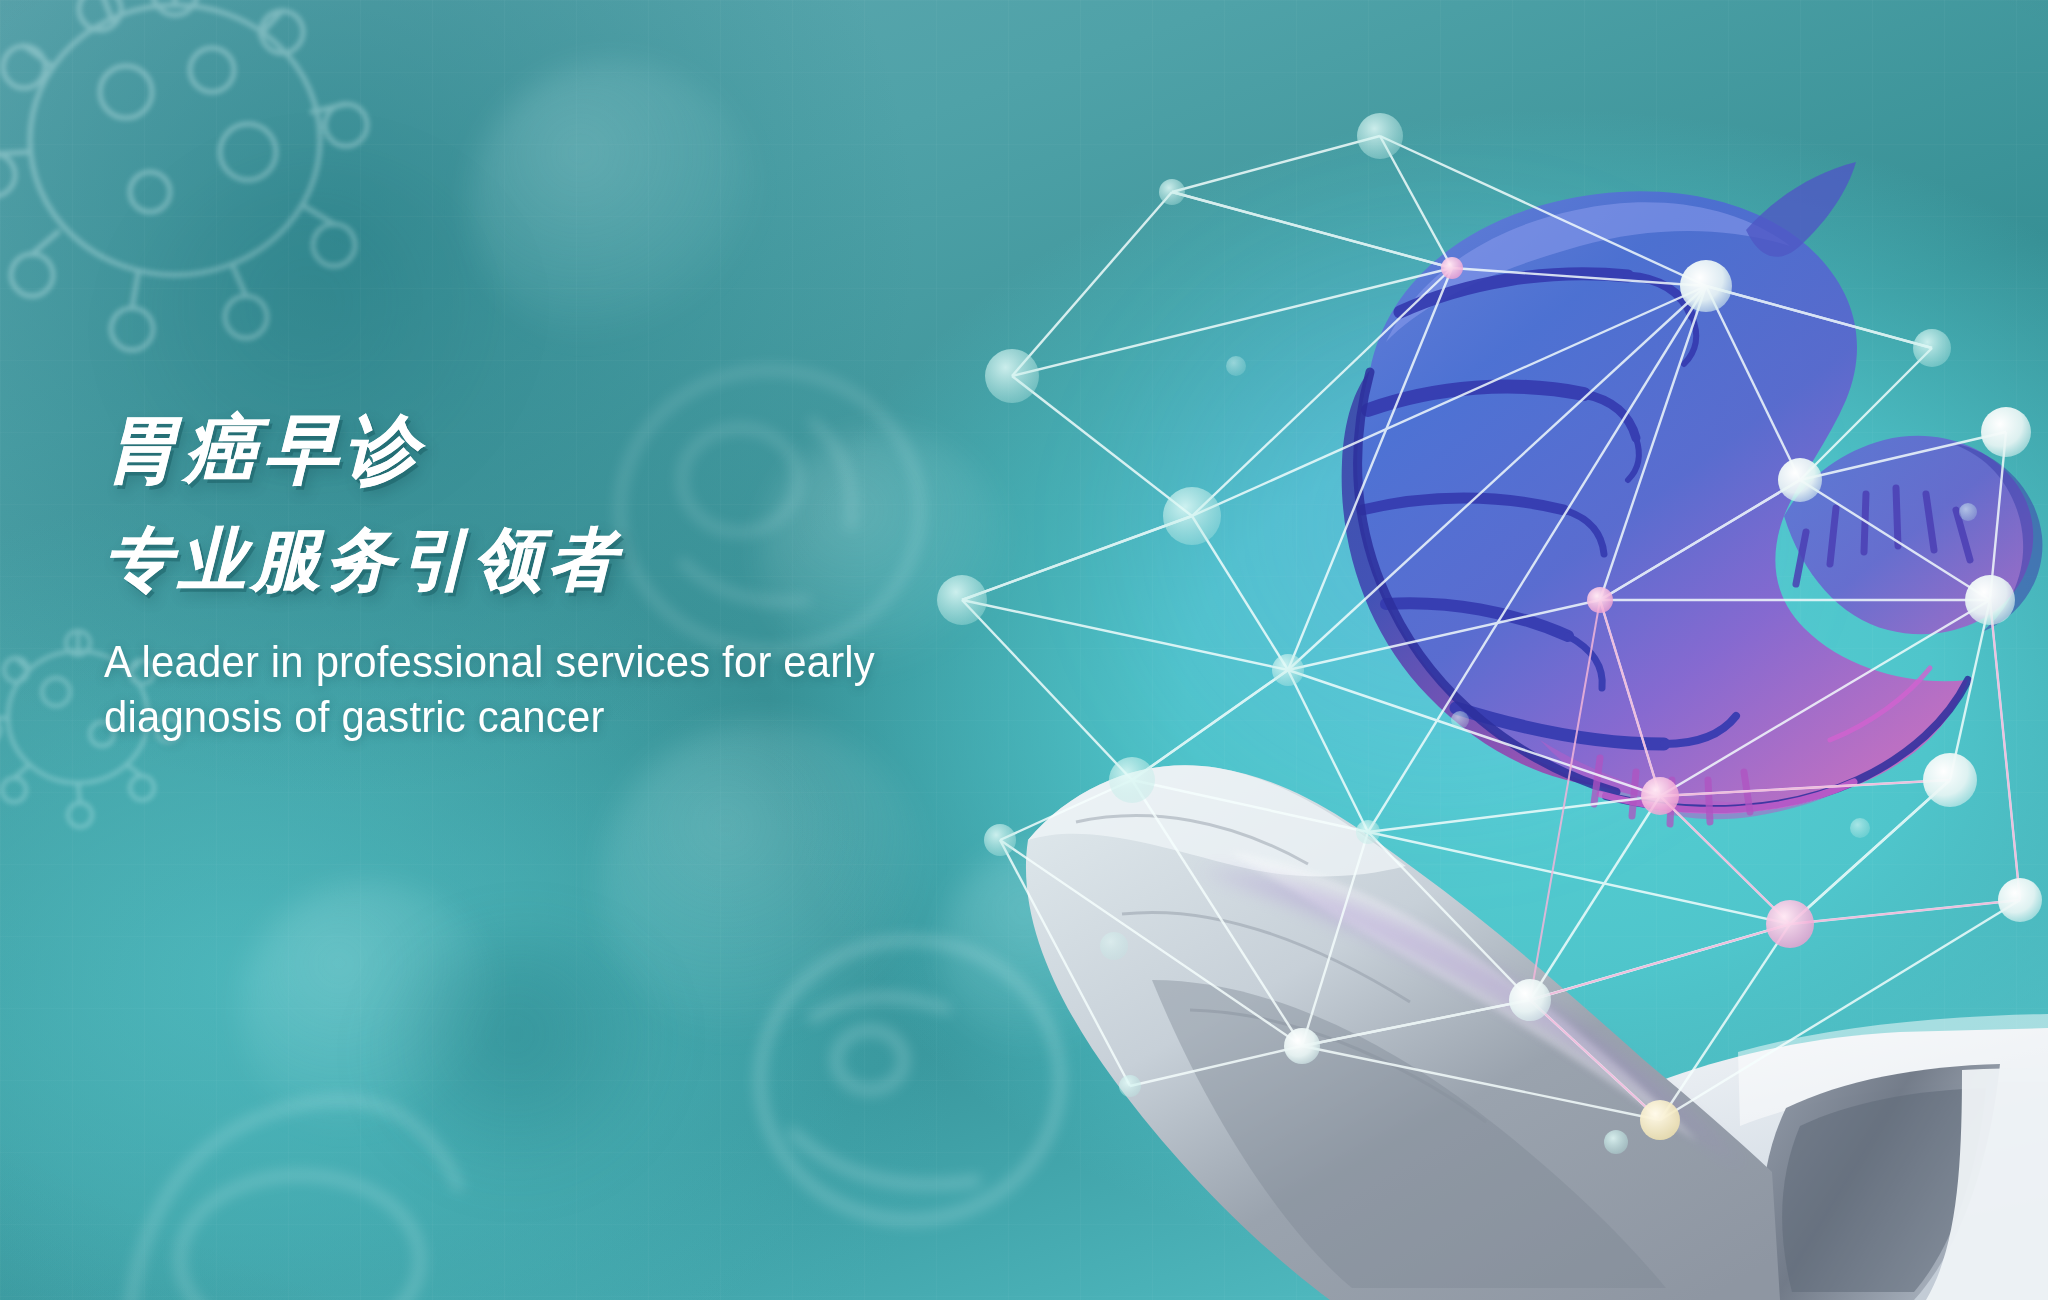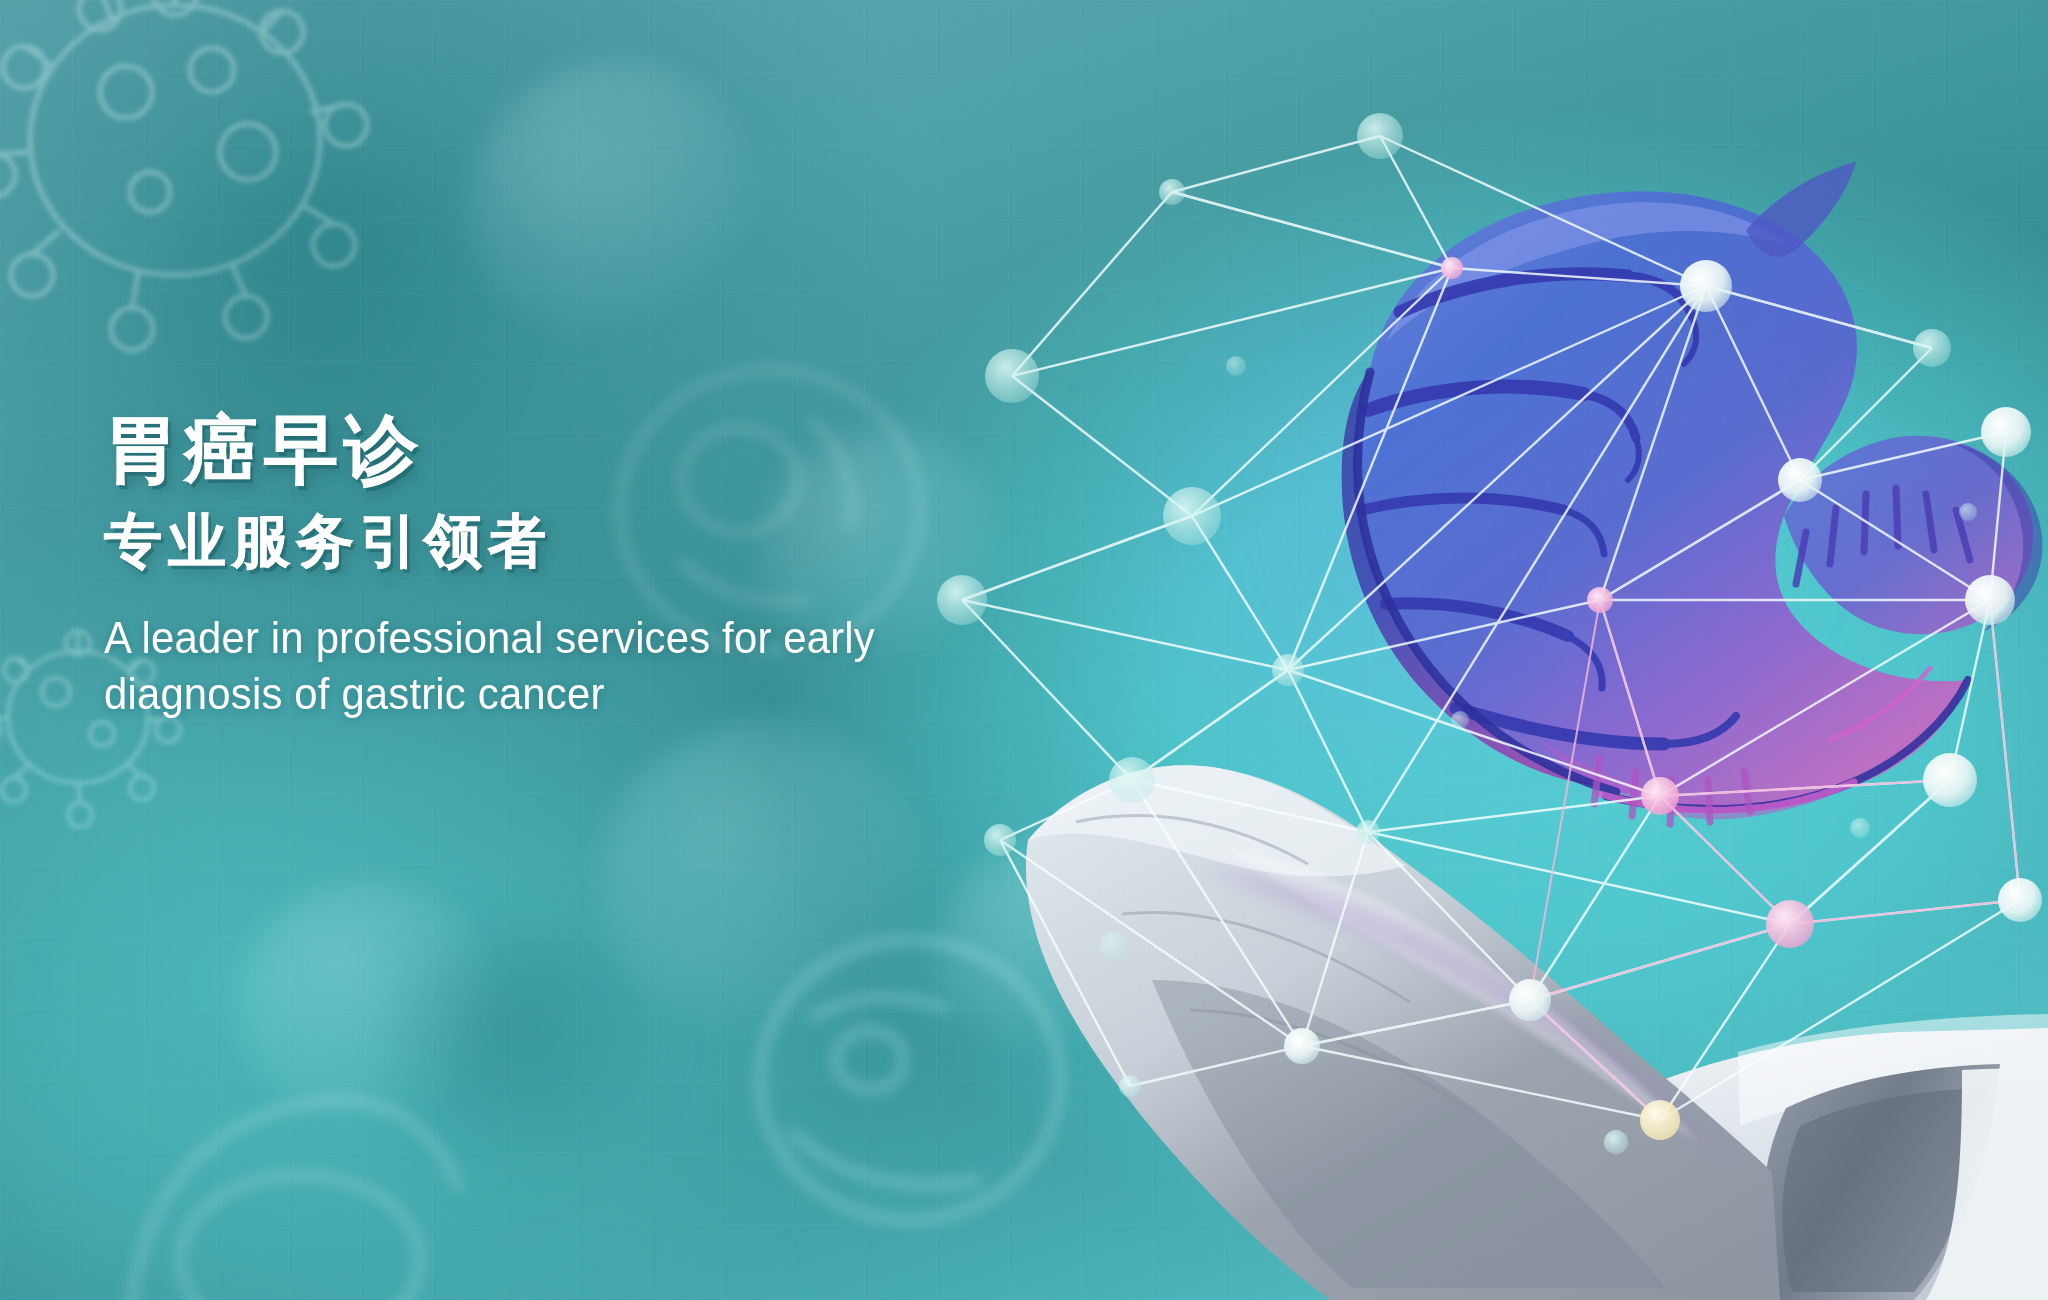--- a/index.html
+++ b/index.html
@@ -58,31 +58,32 @@
     filter:blur(26px);
   }
 
   
   .copy{
     position:absolute;left:104px;top:406px;width:980px;
     z-index:40;
   }
   .headline{
     font-weight:bold;
+    font-style:italic;
     color:#ffffff;
     letter-spacing:6px;
     line-height:1.18;
     white-space:nowrap;
     text-shadow:
       3px 4px 0 rgba(22,88,96,.45),
       5px 7px 14px rgba(14,62,70,.30);
     -webkit-text-stroke:0.6px #ffffff;
   }
   .headline .l1{display:block;font-size:74px;}
-  .headline .l2{display:block;font-size:58px;margin-top:14px;}
+  .headline .l2{display:block;font-size:68px;margin-top:26px;}
 
   .subtitle{
     margin-top:34px;
     color:#ffffff;
     font-size:45px;
     line-height:1.24;
     font-weight:400;
     letter-spacing:.2px;
     transform:scaleX(.93);
     transform-origin:left center;

